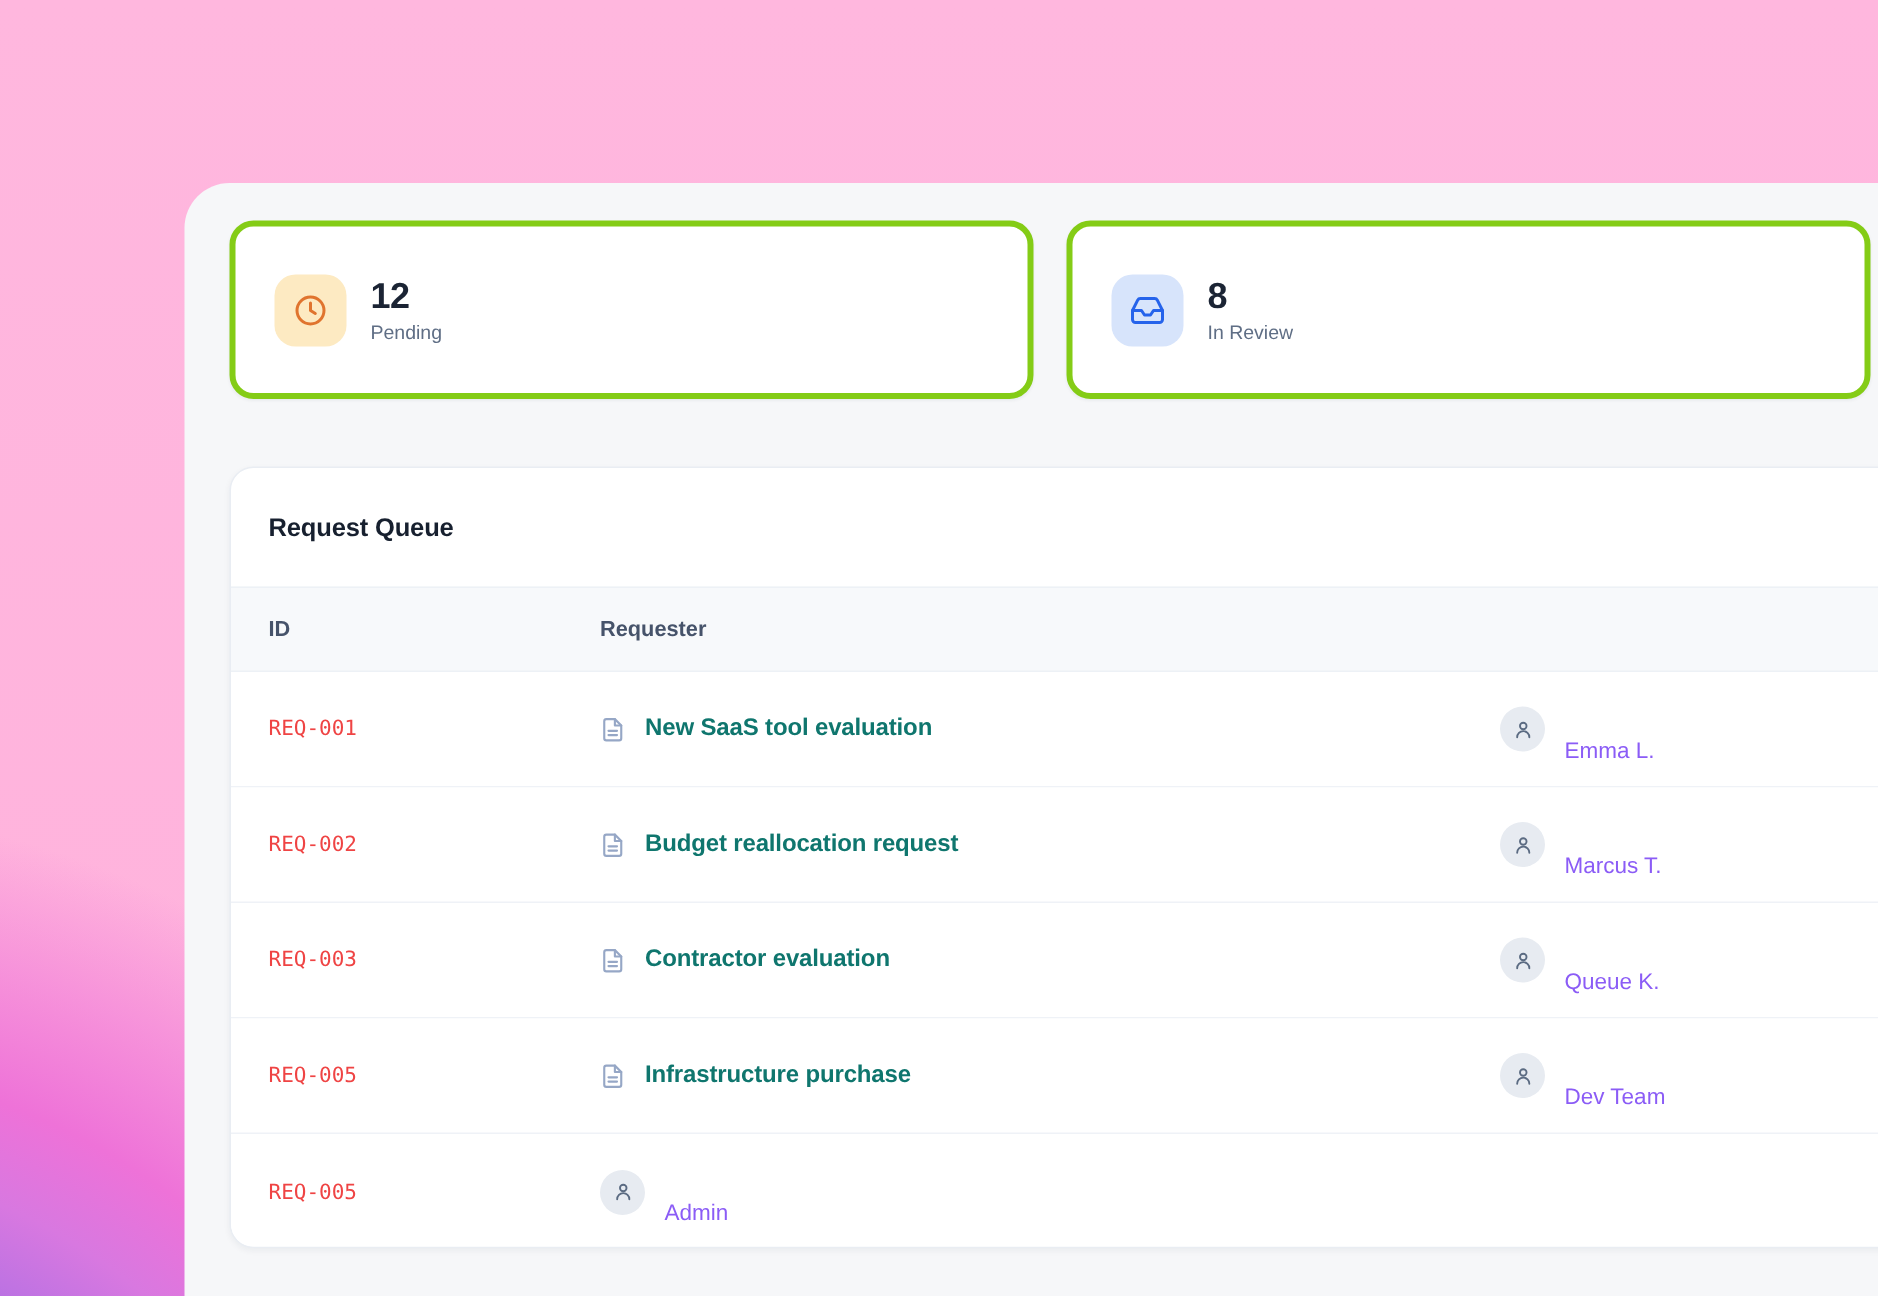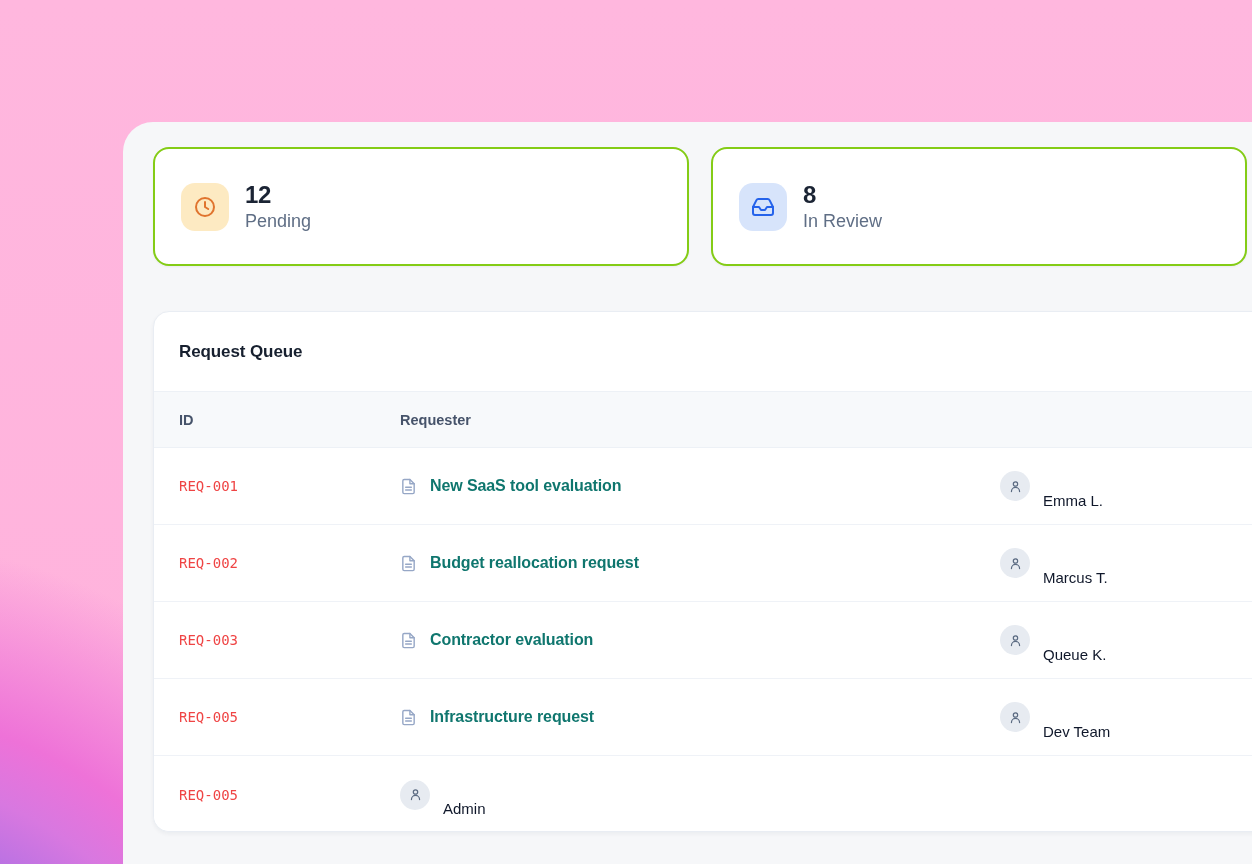--- a/index.html
+++ b/index.html
@@ -20,35 +20,35 @@
     background:#f6f7f9;
     border-radius:30px;
     padding:25px 0 0 30px;
   }
 
   .cards-row { display:flex; gap:22px; }
 
   .stat-card {
     width:536px; height:119px;
     background:#ffffff;
-    border:2px solid #84cc16;
+    border:4px solid #84cc16;
     border-radius:16px;
     display:flex; align-items:center;
     padding-left:26px; gap:16px;
     box-shadow:0 1px 2px rgba(23,32,54,.05);
   }
   .stat-icon {
     width:48px; height:48px; border-radius:14px;
     display:flex; align-items:center; justify-content:center;
     flex:0 0 auto;
   }
   .stat-icon.amber { background:#fdeac2; }
   .stat-icon.blue  { background:#d7e4fb; }
   .stat-value { font-size:24px; font-weight:700; color:#1b2434; line-height:1.15; letter-spacing:-0.3px; }
-  .stat-label { font-size:18px; color:#5f6e85; margin-top:3px; }
+  .stat-label { font-size:13px; color:#5f6e85; margin-top:3px; }
 
   .table-card {
     margin-top:45px;
     width:1240px; height:521px;
     background:#ffffff;
     border:1px solid #e9edf3;
     border-radius:16px;
     overflow:hidden;
     box-shadow:0 2px 4px rgba(23,32,54,.05);
   }
@@ -85,21 +85,21 @@
   .req-title { font-size:16px; font-weight:600; color:#0f766e; letter-spacing:-0.1px; }
   .doc-icon { display:flex; flex:0 0 auto; }
 
   .td-who { display:flex; align-items:center; gap:13px; }
   .avatar {
     width:30px; height:30px; border-radius:50%;
     background:#e7ebf1;
     display:flex; align-items:center; justify-content:center;
     flex:0 0 auto;
   }
-  .who-name { font-size:15px; color:#0f172a;margin-top:28px; }
+  .who-name { font-size:15px; color:#8b5cf6;margin-top:28px; }
 </style>
 </head>
 <body>
 
 <div class="panel">
 
   <div class="cards-row">
 
     <div class="stat-card">
       <div class="stat-icon amber">
@@ -214,21 +214,21 @@
       <div class="td-id">REQ-005</div>
       <div class="td-req">
         <span class="doc-icon">
           <svg width="17" height="17" viewBox="0 0 24 24" fill="none" stroke="#96a7c6" stroke-width="2" stroke-linecap="round" stroke-linejoin="round">
               <path d="M14 2H6a2 2 0 0 0-2 2v16a2 2 0 0 0 2 2h12a2 2 0 0 0 2-2V8z"></path>
               <polyline points="14 2 14 8 20 8"></polyline>
               <line x1="8" y1="13" x2="16" y2="13"></line>
               <line x1="8" y1="17" x2="16" y2="17"></line>
             </svg>
         </span>
-        <span class="req-title">Infrastructure request</span>
+        <span class="req-title">Infrastructure purchase</span>
       </div>
       <div class="td-who">
         <span class="avatar">
           <svg width="15" height="15" viewBox="0 0 24 24" fill="none" stroke="#5b6b82" stroke-width="2" stroke-linecap="round" stroke-linejoin="round">
               <circle cx="12" cy="8" r="3.5"></circle>
               <path d="M5.5 20a6.5 6.5 0 0 1 13 0"></path>
             </svg>
         </span>
         <span class="who-name">Dev Team</span>
       </div>

